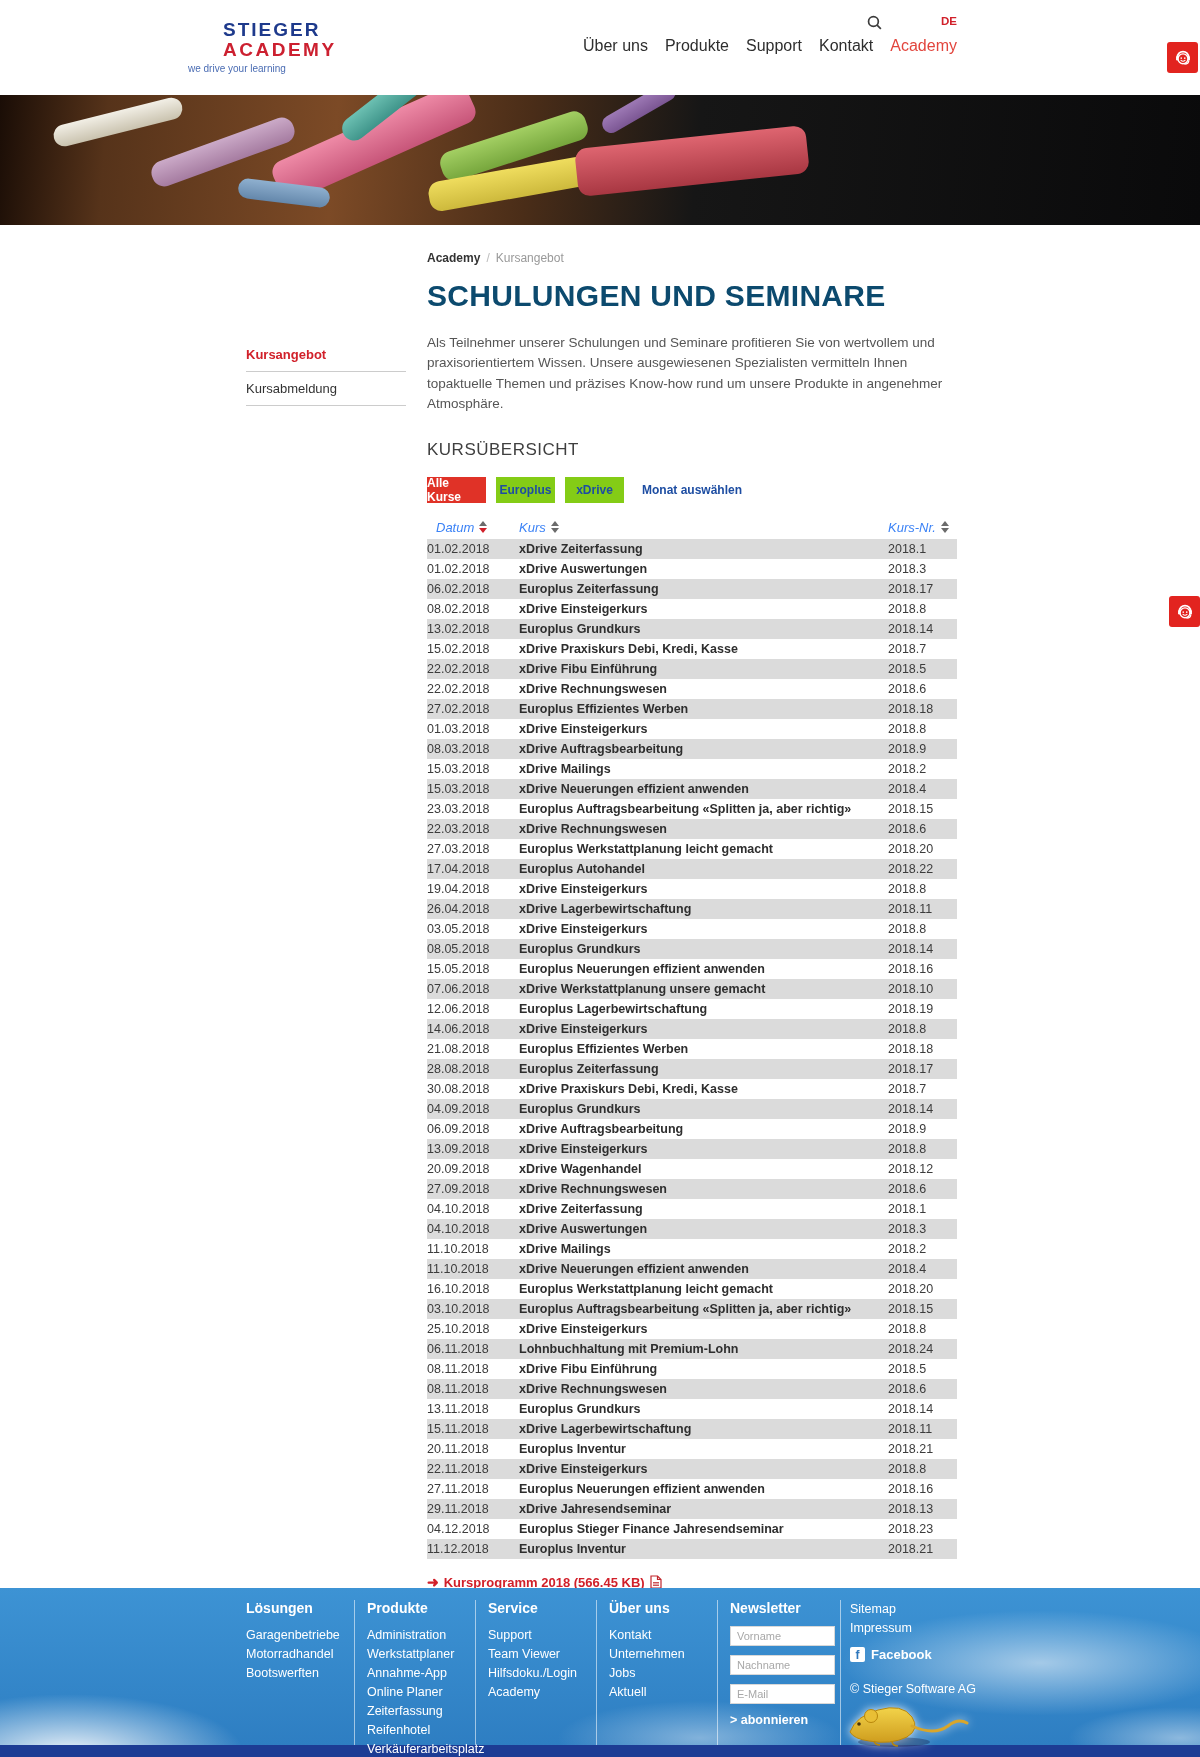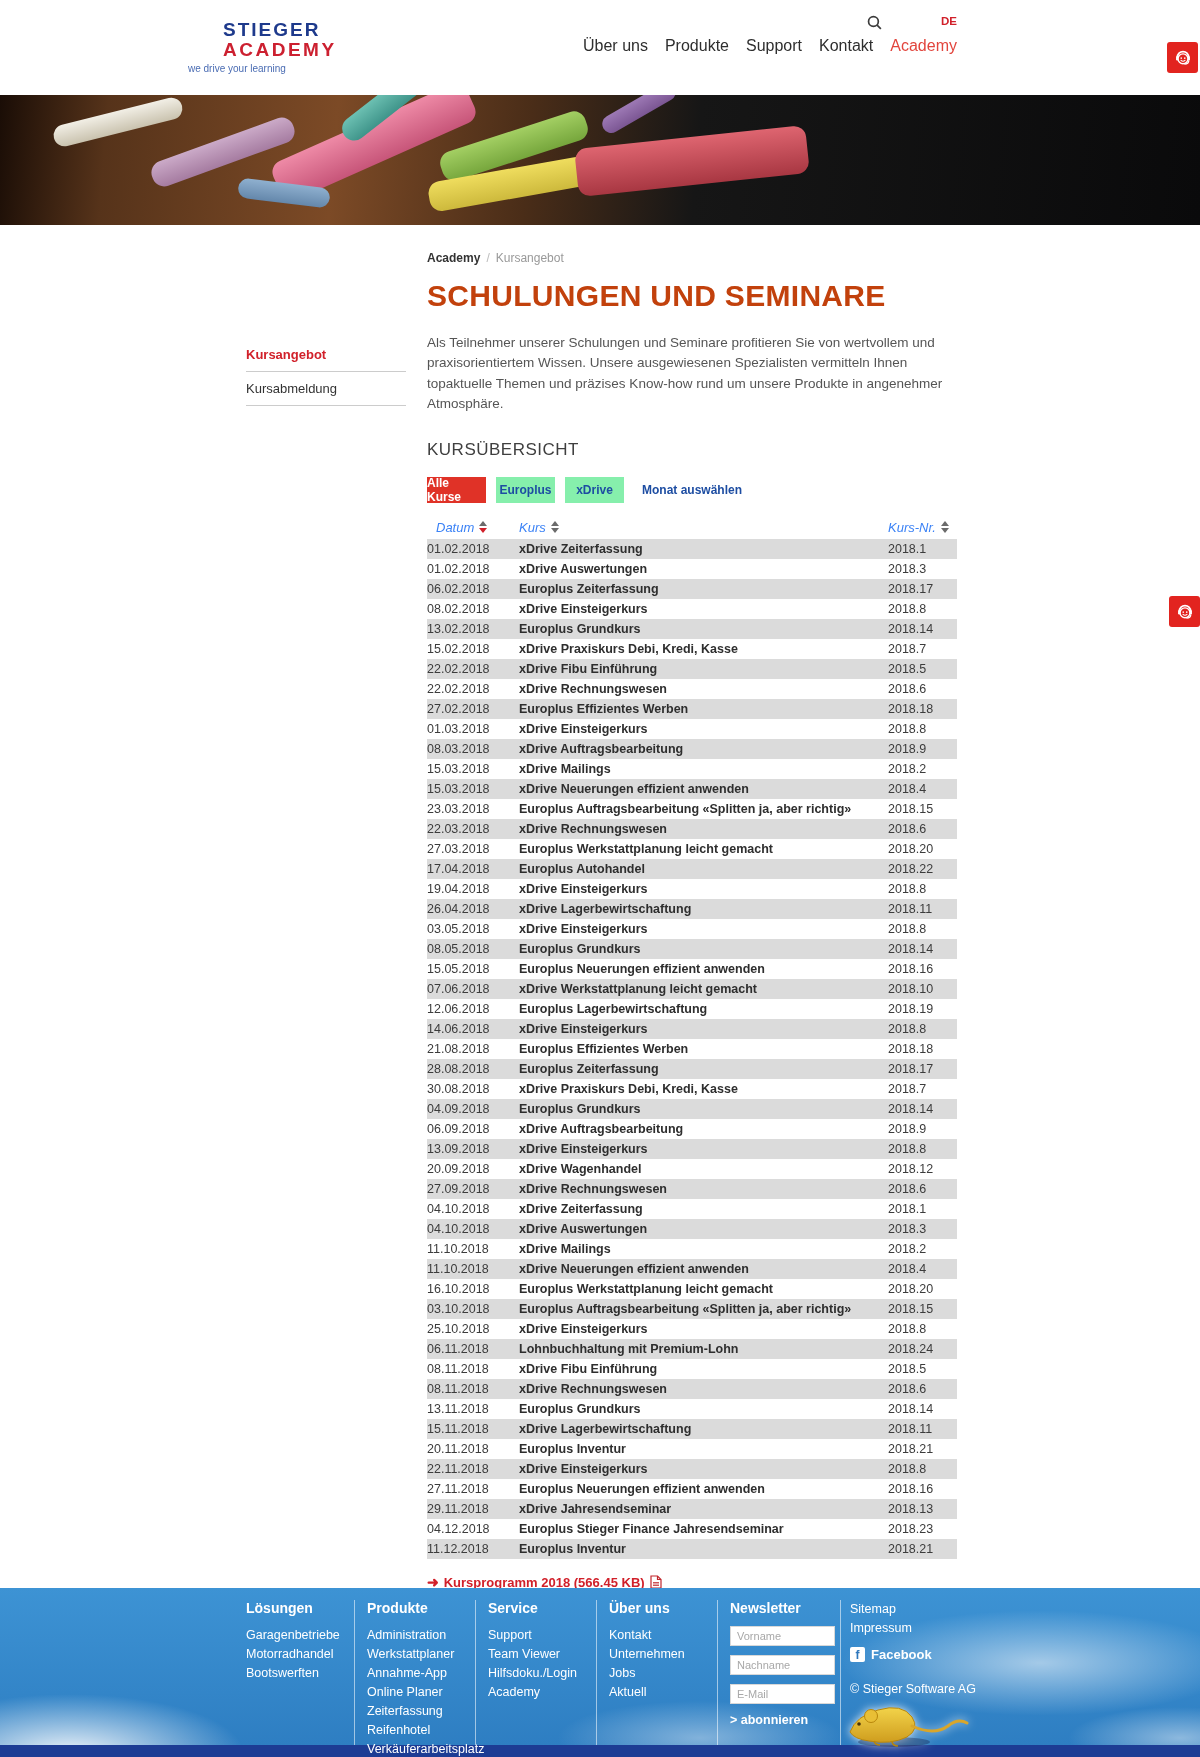--- a/index.html
+++ b/index.html
@@ -42,29 +42,29 @@
   
   .content { display:flex; height:1363px; overflow:hidden; background:#fff; }
   .sidebar { width:160px; margin-left:246px; padding-top:113px; flex:none; }
   .side-item { padding:9px 0; border-bottom:1px solid #ccc; font-size:13px; color:#333; cursor:pointer; }
   .side-item.active { color:#d1202a; font-weight:700; }
   .main { width:530px; margin-left:21px; flex:none; }
 
   .breadcrumb { margin-top:26px; font-size:12px; color:#999; }
   .breadcrumb .root { color:#333; font-weight:700; cursor:pointer; }
   .breadcrumb .sep { margin:0 6px; color:#bbb; }
-  .page-title { margin-top:14px; font-size:30px; font-weight:700; color:#c2410c; letter-spacing:.3px; }
+  .page-title { margin-top:14px; font-size:30px; font-weight:700; color:#0c4a6e; letter-spacing:.3px; }
   .intro { margin-top:20px; font-size:13.5px; line-height:1.5; color:#555; }
   .section-title { margin-top:26px; font-size:17px; color:#3f3f3f; letter-spacing:.5px; }
 
   .filters { margin-top:17px; display:flex; align-items:center; gap:10px; }
   .fbtn { height:26px; width:59px; display:flex; align-items:center; justify-content:center;
           font-size:12px; font-weight:700; cursor:pointer; }
   .fbtn.red  { background:#e03227; color:#fff; }
-  .fbtn.gray { background:#86efac; color:#1d4da2; }
+  .fbtn.gray { background:#84cc16; color:#1d4da2; }
   .fbtn.plain{ width:auto; background:none; color:#1d4da2; margin-left:8px; }
 
   .thead { margin-top:12px; height:24px; display:flex; align-items:center;
            font-size:13px; font-style:italic; color:#3b82f6; }
   .thead .hc { display:flex; align-items:center; cursor:pointer; }
   .hc0 { width:92px; padding-left:9px; }
   .hc1 { flex:1; }
   .hc2 { width:69px; }
   .sort { display:inline-flex; flex-direction:column; gap:2px; margin-left:5px; }
   .sort i { display:block; width:0; height:0; border-left:4px solid transparent; border-right:4px solid transparent; }
@@ -308,21 +308,21 @@
           <div class="tcell c1">Europlus Grundkurs</div>
           <div class="tcell c2">2018.14</div>
         </div>
         <div class="trow">
           <div class="tcell c0">15.05.2018</div>
           <div class="tcell c1">Europlus Neuerungen effizient anwenden</div>
           <div class="tcell c2">2018.16</div>
         </div>
         <div class="trow shade">
           <div class="tcell c0">07.06.2018</div>
-          <div class="tcell c1">xDrive Werkstattplanung leicht gemacht</div>
+          <div class="tcell c1">xDrive Werkstattplanung unsere gemacht</div>
           <div class="tcell c2">2018.10</div>
         </div>
         <div class="trow">
           <div class="tcell c0">12.06.2018</div>
           <div class="tcell c1">Europlus Lagerbewirtschaftung</div>
           <div class="tcell c2">2018.19</div>
         </div>
         <div class="trow shade">
           <div class="tcell c0">14.06.2018</div>
           <div class="tcell c1">xDrive Einsteigerkurs</div>

